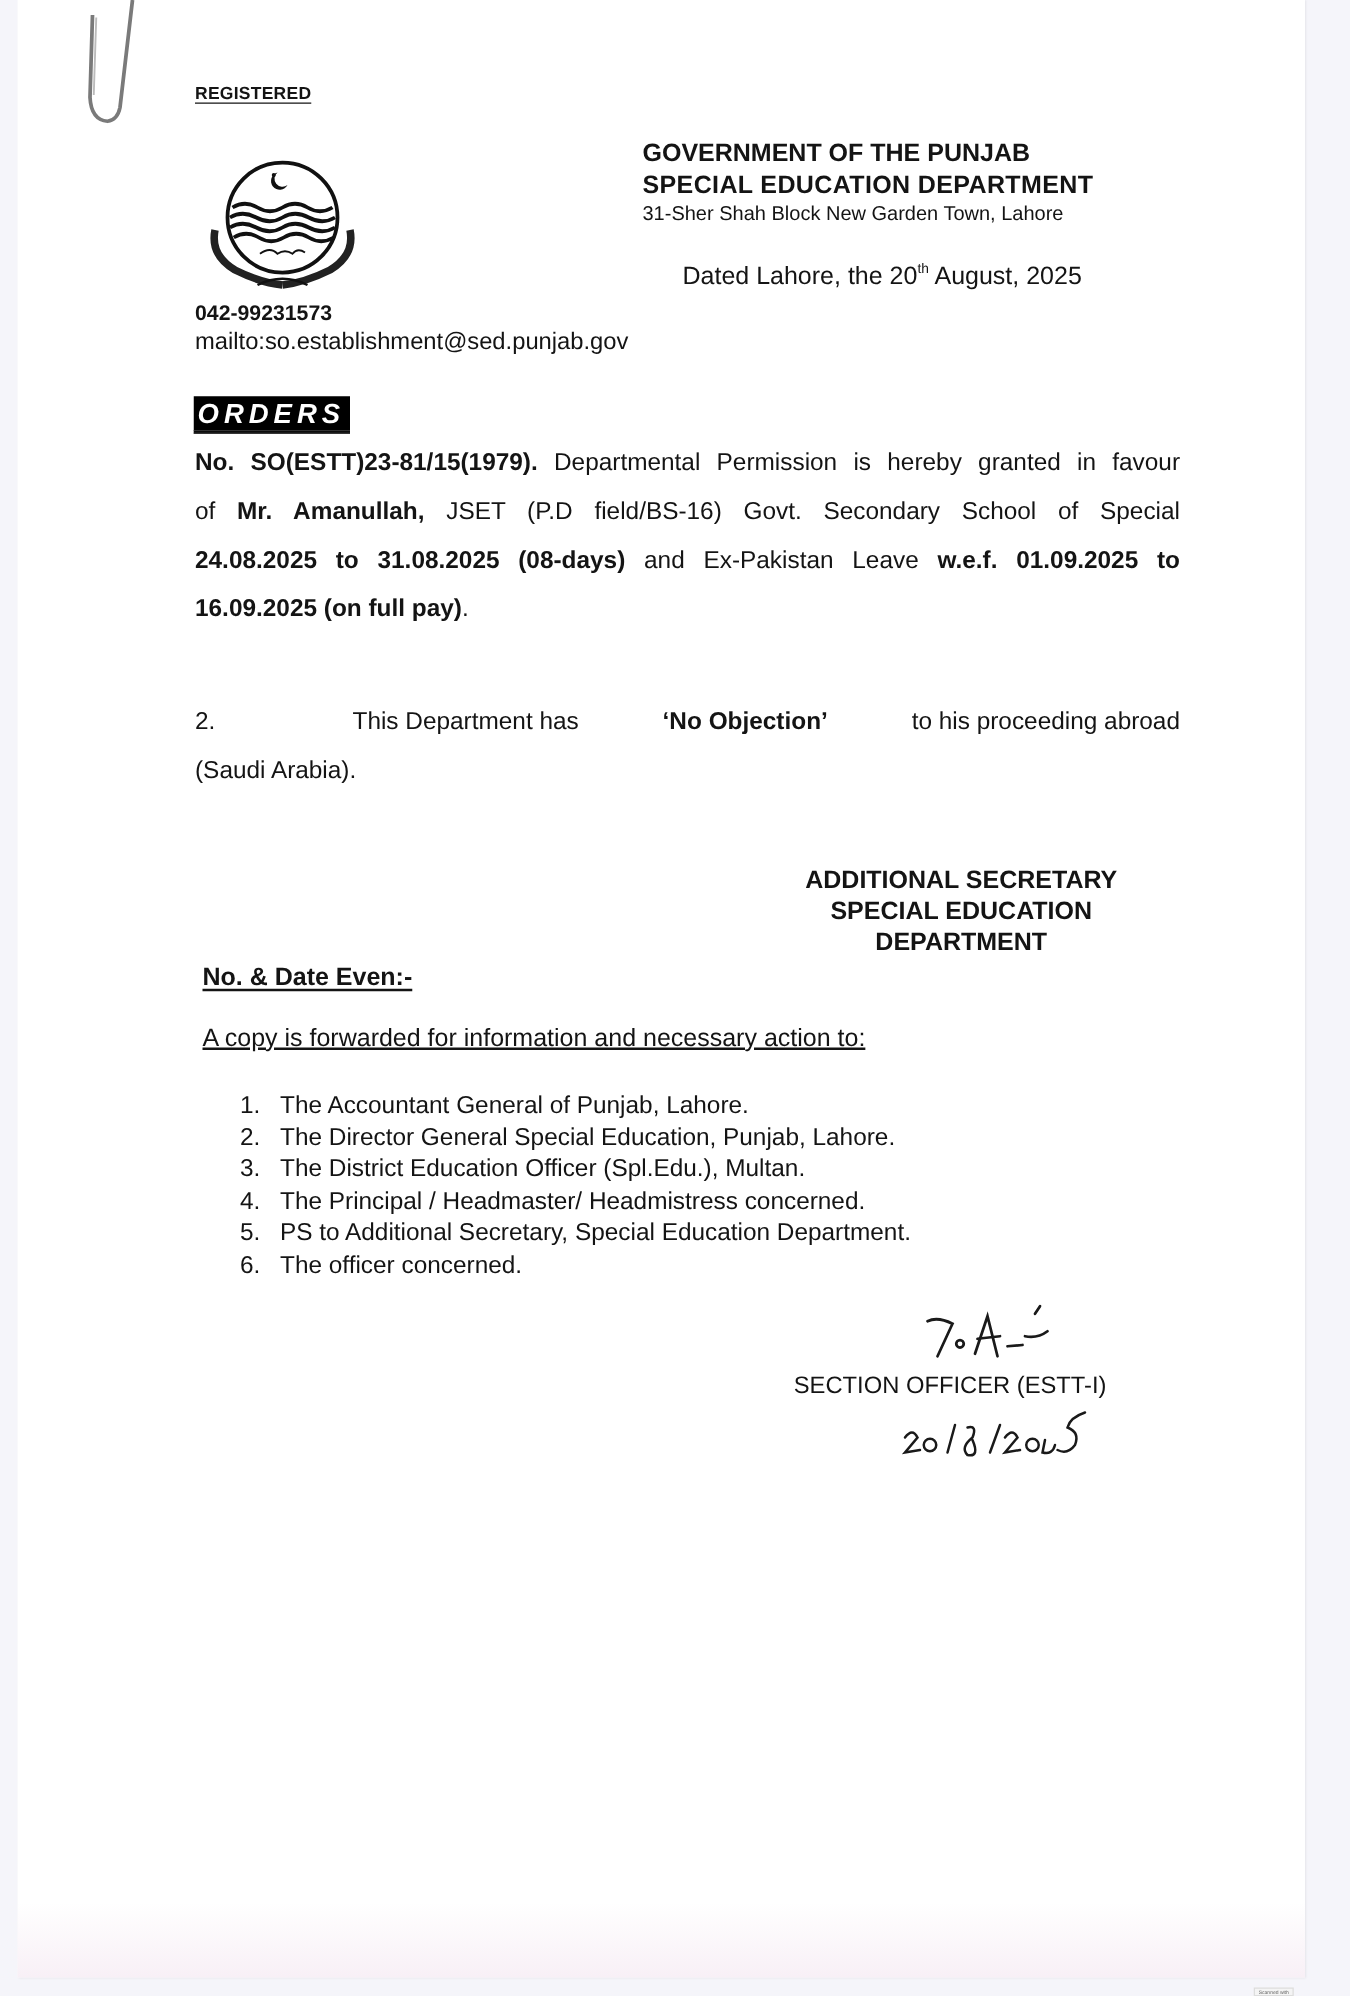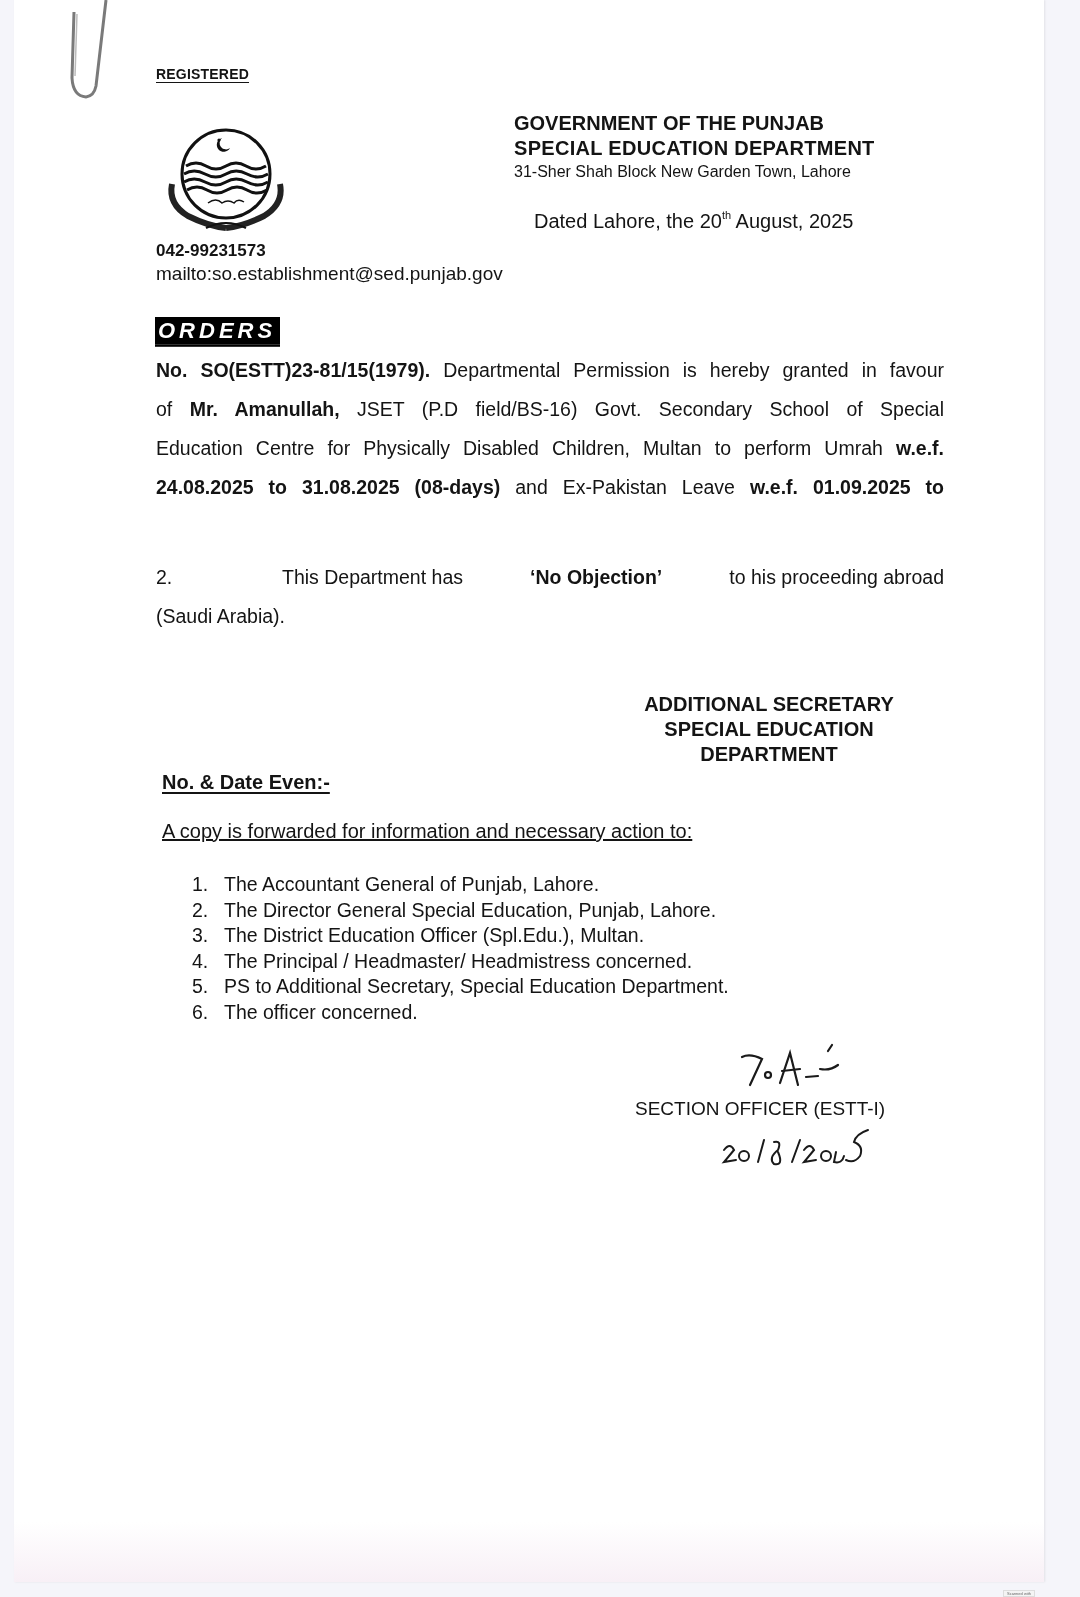--- a/index.html
+++ b/index.html
@@ -24,21 +24,21 @@
     left: 142px; top: 66px; font-size: 14px; font-weight: bold;
     text-decoration: underline; text-underline-offset: 3px; letter-spacing: 0.2px;
   }
   .emblem { left: 150px; top: 128px; width: 124px; height: 106px; }
   .gov-head {
     left: 500px; top: 111px; width: 412px; 
   }
   .gov-head .l1 { font-size: 20px; font-weight: bold; line-height: 25px; }
   .gov-head .l2 { font-size: 20px; font-weight: bold; line-height: 25px; letter-spacing: 0.3px; }
   .gov-head .l3 { font-size: 16px; line-height: 22px; }
-  .dated { left: 520px; top: 209px; font-size: 20px; }
+  .dated { left: 532px; top: 209px; font-size: 20px; }
   .dated sup { font-size: 11px; vertical-align: 9px; }
   .phone { left: 142px; top: 241px; font-size: 17px; font-weight: bold; }
   .mailto { left: 142px; top: 263px; font-size: 19px; }
   .orders {
     left: 141px; top: 317px; background: #000000; color: #fff; padding: 0 4px 0 3px;
     font-size: 22px; font-weight: bold; font-style: italic; letter-spacing: 4px;
     line-height: 27px; border-bottom: 3px double #333;
   }
   .para1 {
     left: 142px; top: 351px; width: 788px; font-size: 19.5px; line-height: 39px;
@@ -109,22 +109,22 @@
   <div class="abs dated"><span>Dated Lahore, the 20</span><sup>th</sup><span> August, 2025</span></div>
 
   <div class="abs phone">042-99231573</div>
   <div class="abs mailto">mailto:so.establishment@sed.punjab.gov</div>
 
   <div class="abs orders">ORDERS</div>
 
   <div class="abs para1">
     <div><b>No. SO(ESTT)23-81/15(1979).</b><span> Departmental Permission is hereby granted in favour</span></div>
     <div><span>of </span><b>Mr. Amanullah,</b><span> JSET (P.D field/BS-16) Govt. Secondary School of Special</span></div>
-    <div><span>Education Centre for Physically Disabled Children, Multan to perform Umrah </span><b>w.e.f.</b></div>
     <div><b>24.08.2025 to 31.08.2025 (08-days)</b><span> and Ex-Pakistan Leave </span><b>w.e.f. 01.09.2025 to</b></div>
+    <div class="last"><b>16.09.2025 (on full pay)</b><span>.</span></div>
   </div>
 
   <div class="abs para2">
     <div class="row1">
       <span class="num">2.</span>
       <span class="rest">
         <span>This Department has </span>
         <b>‘No Objection’</b>
         <span> to his proceeding abroad</span>
       </span>

